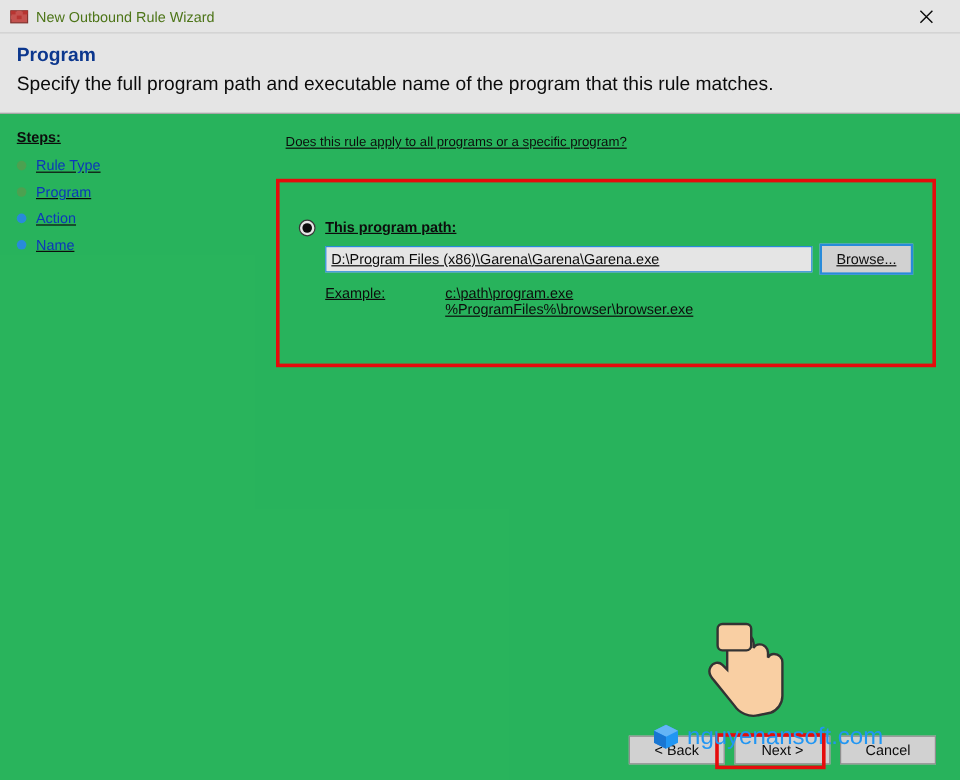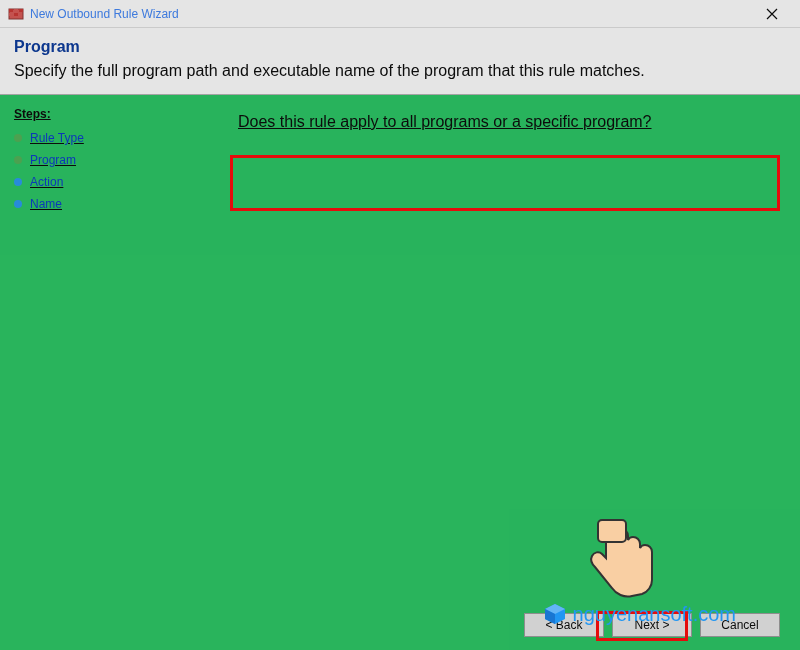--- a/index.html
+++ b/index.html
@@ -1,35 +1,35 @@
 <!DOCTYPE html>
 <html><head>
 <meta charset="utf-8">
 <style>
 * { box-sizing: border-box; margin: 0; padding: 0; }
 body { font-family: "Segoe UI", Tahoma, sans-serif; font-size: 12px; background: #f0f0f0; width: 800px; height: 650px; overflow: hidden; position: relative; }
 .overlay { position: absolute; inset: 0; background: rgba(80,80,80,0.15); pointer-events: none; z-index: 50; }
 .titlebar { height: 28px; background: #fff; display: flex; align-items: center; padding: 0 8px; border-bottom: 1px solid #e0e0e0; }
 .titlebar-icon { width: 16px; height: 16px; margin-right: 6px; }
-.titlebar-text { flex: 1; font-size: 12px; color: #3b82f6; }
+.titlebar-text { flex: 1; font-size: 12px; color: #4d7c0f; }
 .close-btn { width: 40px; height: 28px; display: flex; align-items: center; justify-content: center; cursor: pointer; font-size: 14px; }
 .header { background: #fff; padding: 10px 14px 14px 14px; }
 .header h1 { font-size: 16px; font-weight: bold; color: #003399; margin-bottom: 6px; font-family: Tahoma, sans-serif; }
 .header p { font-size: 16px; color: #000; }
 .divider { height: 1px; background: linear-gradient(to bottom, #999, #ccc); }
 .body { display: flex; height: 558px; background: #22c55e; text-decoration: underline; }
 .sidebar { width: 200px; padding: 12px 14px; }
 .steps-title { font-size: 12px; font-weight: bold; margin-bottom: 10px; }
 .step { display: flex; align-items: center; margin: 8px 0; cursor: pointer; }
 .bullet { width: 8px; height: 8px; border-radius: 50%; margin-right: 8px; }
 .bullet.green { background: #4CAF50; }
 .bullet.blue { background: #2196F3; }
 .step-text { font-size: 12px; color: #0033cc; }
 .main { flex: 1; padding: 18px 20px 0 30px; position: relative; }
-.question { font-size: 16px; color: #000; margin-bottom: 24px; margin-left: 8px; }
+.question { font-size: 11px; color: #000; margin-bottom: 24px; margin-left: 8px; }
 .highlight-box { border: 3px solid #ff0000; padding: 12px 16px 20px 16px; position: relative; }
 .radio-group { margin-bottom: 18px; }
 .radio-row { display: flex; align-items: flex-start; margin-bottom: 4px; }
 .radio { width: 14px; height: 14px; border: 1px solid #333; border-radius: 50%; margin-right: 8px; margin-top: 1px; position: relative; background: #fff; flex-shrink: 0; }
 .radio.checked::after { content: ""; position: absolute; top: 2px; left: 2px; width: 8px; height: 8px; background: #000; border-radius: 50%; }
 .radio-label { font-size: 12px; font-weight: bold; }
 .radio-desc { font-size: 12px; margin-left: 22px; color: #000; }
 .path-row { display: flex; align-items: center; margin-left: 22px; margin-top: 6px; gap: 6px; }
 .path-input { flex: 1; height: 22px; border: 1px solid #2196F3; padding: 0 4px; font-size: 12px; font-family: inherit; background: #fff; }
 .browse-btn { height: 26px; padding: 0 12px; border: 2px solid #2196F3; background: #e8e8e8; font-size: 12px; cursor: pointer; }
@@ -93,20 +93,35 @@
         <span class="bullet blue"></span>
         <span class="step-text">Name</span>
       </div>
   </div>
 
   <div class="main">
     <div class="question">Does this rule apply to all programs or a specific program?</div>
     <div class="highlight-box">
       <div class="radio-group">
       </div>
+      <div class="radio-group">
+        <div class="radio-row">
+          <span class="radio checked"></span>
+          <span class="radio-label">This program path:</span>
+        </div>
+        <div class="path-row">
+          <input class="path-input" type="text" value="D:\Program Files (x86)\Garena\Garena\Garena.exe" style="">
+          <button class="browse-btn">Browse...</button>
+        </div>
+        <div class="example-row">
+          <span class="example-label">Example:</span>
+          <span class="example-paths">c:\path\program.exe
+%ProgramFiles%\browser\browser.exe</span>
+        </div>
+      </div>
     </div>
 
     <div class="button-bar">
       <button class="wiz-btn">&lt; Back</button>
       <button class="wiz-btn">Next &gt;</button>
       <button class="wiz-btn">Cancel</button>
     </div>
     <div class="next-highlight"></div>
   </div>
 </div>

